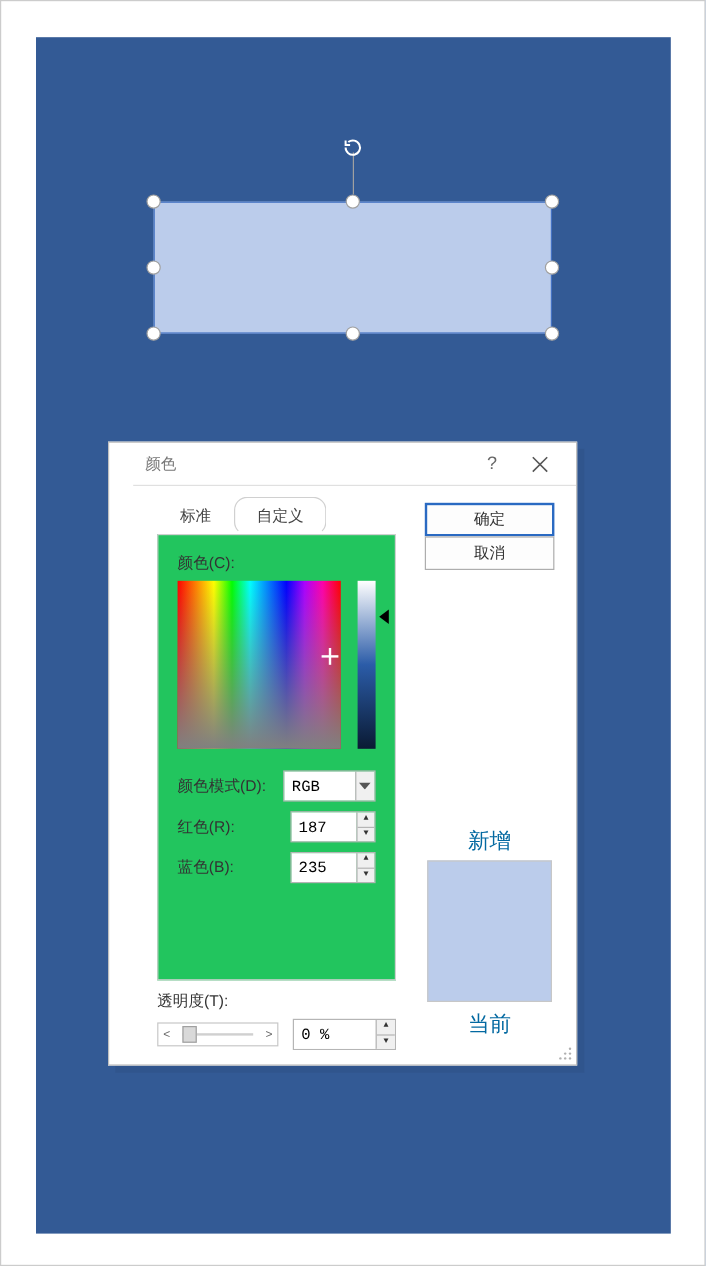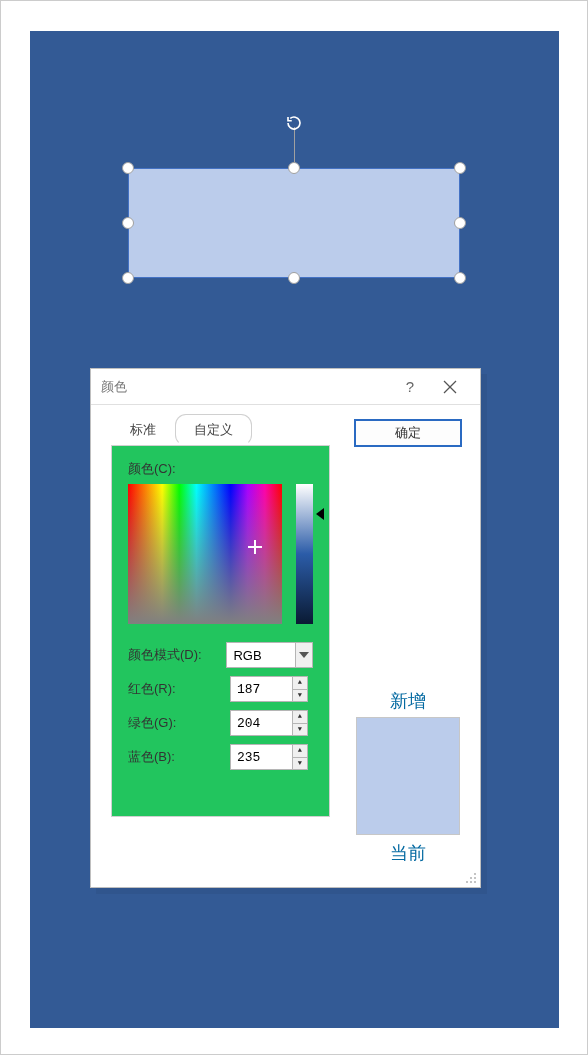--- a/index.html
+++ b/index.html
@@ -63,20 +63,21 @@
     color: #fff;
   }
   
   .dialog {
     position: absolute;
     left: 60px; top: 337px;
     width: 391px; height: 520px;
     background: #fff;
     border: 1px solid #bfbfbf;
     box-shadow: 6px 6px 0 rgba(0,0,0,0.05);
+    padding-left: 20px;
   }
   .titlebar {
     height: 36px;
     display: flex;
     align-items: center;
     padding: 0 10px;
     border-bottom: 1px solid #e0e0e0;
     color: #777;
   }
   .titlebar .title { flex: 1; font-size: 13px; }
@@ -171,21 +172,21 @@
   .combo {
     display: flex;
     border: 1px solid #b5b5b5;
     height: 26px;
     width: 90px;
   }
   .combo input {
     border: none; outline: none;
     width: 100%; padding: 0 6px;
     font-size: 13px;
-    font-family: Liberation Sans, sans-serif;
+    font-family: Liberation Mono, monospace;
     background: #fff;
   }
   .combo .dd {
     width: 22px; border-left: 1px solid #b5b5b5;
     display: flex; align-items: center; justify-content: center;
     background: #f0f0f0;
   }
   .spin {
     display: flex;
     border: 1px solid #b5b5b5;
@@ -313,20 +314,21 @@
 
       <div class="body">
 
         <div class="tabs">
           <div class="tab">标准</div>
           <div class="tab active">自定义</div>
         </div>
 
         <div class="side-btns">
           <div class="btn primary">确定</div>
+          <div class="btn">取消</div>
         </div>
 
         <div class="panel">
           <div class="lbl">颜色(C):</div>
 
           <div class="hue-area">
             <div class="spectrum">
               <div class="crosshair"></div>
             </div>
             <div class="lum-bar">
@@ -350,43 +352,51 @@
             <div class="rlabel">红色(R):</div>
             <div class="spin">
               <input value="187" style="">
               <div class="btns">
                 <div>▲</div>
                 <div>▼</div>
               </div>
             </div>
           </div>
 
-          <div class="row">
-            <div class="rlabel">绿色(G):</div>
-            <div class="spin">
-              <input value="204" style="">
-              <div class="btns">
-                <div>▲</div>
-                <div>▼</div>
-              </div>
-            </div>
-          </div>
 
           <div class="row">
             <div class="rlabel">蓝色(B):</div>
             <div class="spin">
               <input value="235" style="">
               <div class="btns">
                 <div>▲</div>
                 <div>▼</div>
               </div>
             </div>
           </div>
         </div>
 
+        <div class="transparency">
+          <div class="lbl">透明度(T):</div>
+          <div class="slider-row">
+            <div class="slider">
+              <span>&lt;</span>
+              <div class="track"></div>
+              <div class="thumb"></div>
+              <span>&gt;</span>
+            </div>
+            <div class="spin" style="width:86px">
+              <input value="0 %" style="">
+              <div class="btns">
+                <div>▲</div>
+                <div>▼</div>
+              </div>
+            </div>
+          </div>
+        </div>
 
         <div class="preview-block">
           <div class="plabel">新增</div>
           <div class="swatch"></div>
           <div class="plabel">当前</div>
         </div>
 
         <div class="resize-grip">
           <svg viewBox="0 0 14 14">
             <circle cx="12" cy="4" r="1" fill="currentColor"></circle>

